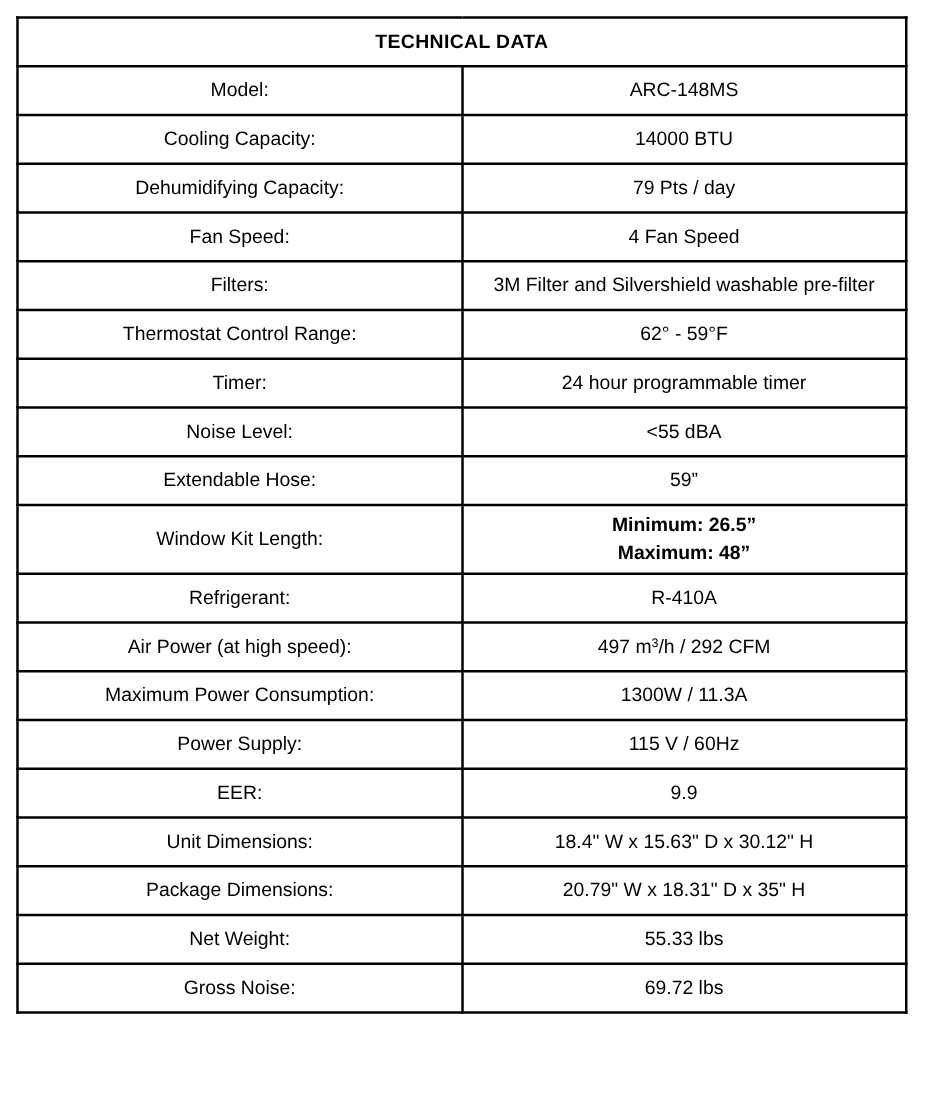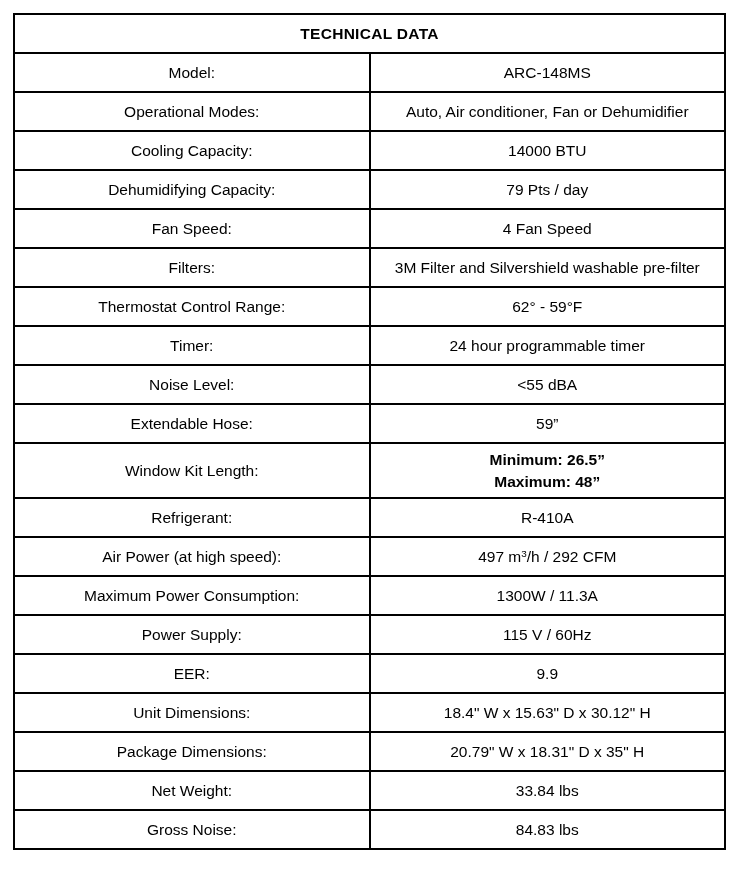--- a/index.html
+++ b/index.html
@@ -74,24 +74,20 @@
     <tbody>
       <tr>
         <td class="title-cell" colspan="2">TECHNICAL DATA</td>
       </tr>
 
       <tr>
         <td class="label-cell">Model:</td>
         <td class="value-cell">ARC-148MS</td>
       </tr>
       <tr>
-        <td class="label-cell">Operational Modes:</td>
-        <td class="value-cell">Auto, Air conditioner, Fan or Dehumidifier</td>
-      </tr>
-      <tr>
         <td class="label-cell">Cooling Capacity:</td>
         <td class="value-cell">14000 BTU</td>
       </tr>
       <tr>
         <td class="label-cell">Dehumidifying Capacity:</td>
         <td class="value-cell">79 Pts / day</td>
       </tr>
       <tr>
         <td class="label-cell">Fan Speed:</td>
         <td class="value-cell">4 Fan Speed</td>
@@ -150,21 +146,21 @@
       <tr>
         <td class="label-cell">Unit Dimensions:</td>
         <td class="value-cell">18.4" W x 15.63" D x 30.12" H</td>
       </tr>
       <tr>
         <td class="label-cell">Package Dimensions:</td>
         <td class="value-cell">20.79" W x 18.31" D x 35" H</td>
       </tr>
       <tr>
         <td class="label-cell">Net Weight:</td>
-        <td class="value-cell">33.84 lbs</td>
+        <td class="value-cell">55.33 lbs</td>
       </tr>
       <tr>
         <td class="label-cell">Gross Noise:</td>
-        <td class="value-cell">84.83 lbs</td>
+        <td class="value-cell">69.72 lbs</td>
       </tr>
     </tbody>
   </table>
 </div>
 
 </body></html>

